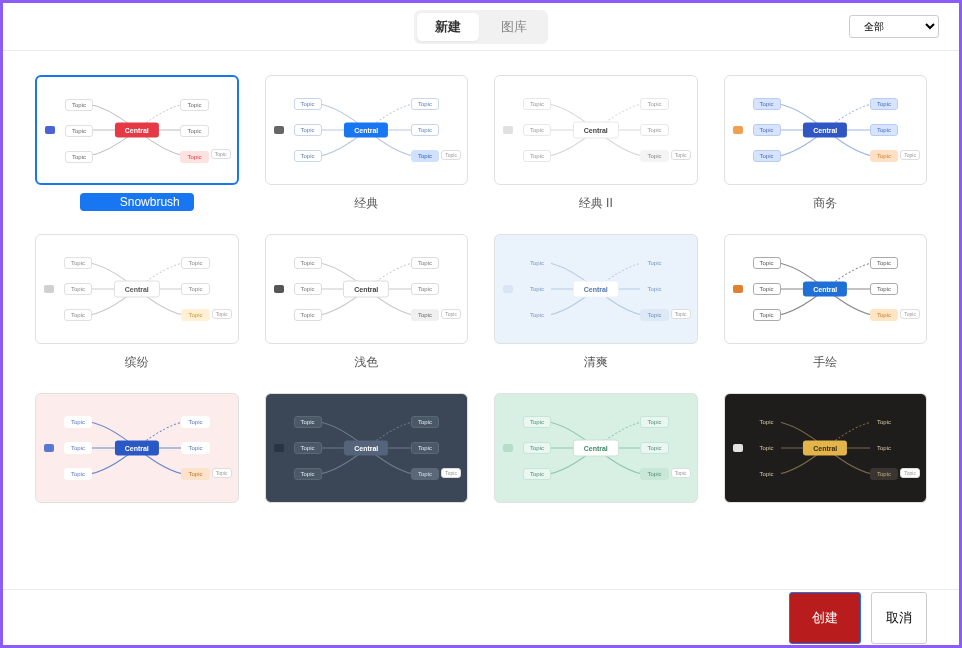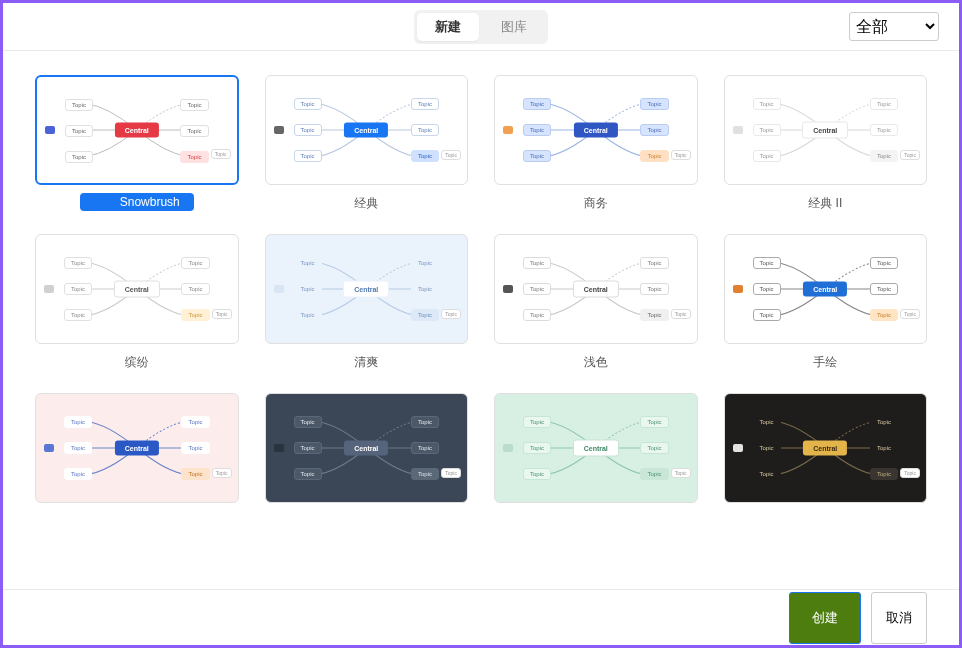--- a/index.html
+++ b/index.html
@@ -48,24 +48,24 @@
       background: #fff;
       color: #333;
       font-weight: 600;
       box-shadow: 0 1px 2px rgba(0,0,0,0.05);
     }
     .filter {
       margin-left: auto;
       margin-right: 20px;
     }
     .filter select {
-      padding: 4px 24px 4px 2px;
+      padding: 4px 24px 4px 10px;
       border: 1px solid #ccc;
       border-radius: 3px;
-      font-size: 16px;
+      font-size: 10px;
       min-width: 90px;
       background: #fff;
     }
     .content {
       flex: 1;
       padding: 24px 32px 8px 32px;
       overflow-y: auto;
     }
     .section-title {
       font-size: 18px;
@@ -118,21 +118,21 @@
     .btn {
       padding: 6px 14px;
       border: 1px solid #ccc;
       background: #fff;
       border-radius: 3px;
       font-size: 13px;
       cursor: pointer;
       margin-right: 10px;
     }
     .btn.primary {
-      background: #4d7c0f;
+      background: #b91c1c;
       color: #fff;
       border-color: #1976f2;
       padding: 16px 22px;
     }
     .footer-right { margin-left: auto; display: flex; gap: 10px; }
     .footer-right .btn { margin-right: 0; }
     .node {
       position: absolute;
       font-size: 6px;
       padding: 2px 5px;
@@ -227,20 +227,42 @@
             <div class="node topic t-rt" style="background: rgb(255, 255, 255); color: rgb(91, 125, 184); border: 1px solid rgb(200, 214, 236);">Topic</div>
             <div class="node topic t-rm" style="background: rgb(255, 255, 255); color: rgb(91, 125, 184); border: 1px solid rgb(200, 214, 236);">Topic</div>
             <div class="node topic t-rb" style="background: rgb(207, 225, 255); color: rgb(43, 98, 201); border: 1px solid rgb(207, 225, 255);">Topic</div>
             <div class="node sub">Topic</div>
           </div>
           <div class="tpl-label">经典</div>
         </div>
         <div class="tpl">
           <div class="thumb" style="background: rgb(255, 255, 255);">
             <div class="lines"><svg viewBox="0 0 200 110" preserveAspectRatio="none">
+                <path d="M100 55 Q 70 30 50 28" stroke="#d8d8d8"></path>
+                <path d="M100 55 Q 70 55 50 55" stroke="#d8d8d8"></path>
+                <path d="M100 55 Q 70 80 50 82" stroke="#d8d8d8"></path>
+                <path d="M100 55 Q 130 30 150 28" stroke="#d8d8d8" stroke-dasharray="2,2"></path>
+                <path d="M100 55 Q 130 55 150 55" stroke="#d8d8d8"></path>
+                <path d="M100 55 Q 130 80 150 82" stroke="#d8d8d8"></path>
+              </svg></div>
+            <div class="dot" style="background: rgb(224, 224, 224);"></div>
+            <div class="node central" style="background: rgb(255, 255, 255); color: rgb(68, 68, 68); border: 1px solid rgb(232, 232, 232);">Central</div>
+            <div class="node topic t-lt" style="background: rgb(255, 255, 255); color: rgb(153, 153, 153); border: 1px solid rgb(232, 232, 232);">Topic</div>
+            <div class="node topic t-lm" style="background: rgb(255, 255, 255); color: rgb(153, 153, 153); border: 1px solid rgb(232, 232, 232);">Topic</div>
+            <div class="node topic t-lb" style="background: rgb(255, 255, 255); color: rgb(153, 153, 153); border: 1px solid rgb(232, 232, 232);">Topic</div>
+            <div class="node topic t-rt" style="background: rgb(255, 255, 255); color: rgb(153, 153, 153); border: 1px solid rgb(232, 232, 232);">Topic</div>
+            <div class="node topic t-rm" style="background: rgb(255, 255, 255); color: rgb(153, 153, 153); border: 1px solid rgb(232, 232, 232);">Topic</div>
+            <div class="node topic t-rb" style="background: rgb(244, 244, 244); color: rgb(136, 136, 136); border: 1px solid rgb(244, 244, 244);">Topic</div>
+            <div class="node sub">Topic</div>
+          </div>
+          <div class="tpl-label">经典 II</div>
+        </div>
+        <div class="tpl">
+          <div class="thumb" style="background: rgb(255, 255, 255);">
+            <div class="lines"><svg viewBox="0 0 200 110" preserveAspectRatio="none">
                 <path d="M100 55 Q 70 30 50 28" stroke="#9bb5e3"></path>
                 <path d="M100 55 Q 70 55 50 55" stroke="#9bb5e3"></path>
                 <path d="M100 55 Q 70 80 50 82" stroke="#9bb5e3"></path>
                 <path d="M100 55 Q 130 30 150 28" stroke="#9bb5e3" stroke-dasharray="2,2"></path>
                 <path d="M100 55 Q 130 55 150 55" stroke="#9bb5e3"></path>
                 <path d="M100 55 Q 130 80 150 82" stroke="#9bb5e3"></path>
               </svg></div>
             <div class="dot" style="background: rgb(240, 160, 80);"></div>
             <div class="node central" style="background: rgb(48, 86, 196); color: rgb(255, 255, 255);">Central</div>
             <div class="node topic t-lt" style="background: rgb(215, 228, 255); color: rgb(74, 107, 181); border: 1px solid rgb(185, 205, 242);">Topic</div>
@@ -249,62 +271,62 @@
             <div class="node topic t-rt" style="background: rgb(215, 228, 255); color: rgb(74, 107, 181); border: 1px solid rgb(185, 205, 242);">Topic</div>
             <div class="node topic t-rm" style="background: rgb(215, 228, 255); color: rgb(74, 107, 181); border: 1px solid rgb(185, 205, 242);">Topic</div>
             <div class="node topic t-rb" style="background: rgb(255, 224, 196); color: rgb(208, 128, 42); border: 1px solid rgb(255, 224, 196);">Topic</div>
             <div class="node sub">Topic</div>
           </div>
           <div class="tpl-label">商务</div>
         </div>
         <div class="tpl">
           <div class="thumb" style="background: rgb(255, 255, 255);">
             <div class="lines"><svg viewBox="0 0 200 110" preserveAspectRatio="none">
-                <path d="M100 55 Q 70 30 50 28" stroke="#d8d8d8"></path>
-                <path d="M100 55 Q 70 55 50 55" stroke="#d8d8d8"></path>
-                <path d="M100 55 Q 70 80 50 82" stroke="#d8d8d8"></path>
-                <path d="M100 55 Q 130 30 150 28" stroke="#d8d8d8" stroke-dasharray="2,2"></path>
-                <path d="M100 55 Q 130 55 150 55" stroke="#d8d8d8"></path>
-                <path d="M100 55 Q 130 80 150 82" stroke="#d8d8d8"></path>
-              </svg></div>
-            <div class="dot" style="background: rgb(224, 224, 224);"></div>
-            <div class="node central" style="background: rgb(255, 255, 255); color: rgb(68, 68, 68); border: 1px solid rgb(232, 232, 232);">Central</div>
-            <div class="node topic t-lt" style="background: rgb(255, 255, 255); color: rgb(153, 153, 153); border: 1px solid rgb(232, 232, 232);">Topic</div>
-            <div class="node topic t-lm" style="background: rgb(255, 255, 255); color: rgb(153, 153, 153); border: 1px solid rgb(232, 232, 232);">Topic</div>
-            <div class="node topic t-lb" style="background: rgb(255, 255, 255); color: rgb(153, 153, 153); border: 1px solid rgb(232, 232, 232);">Topic</div>
-            <div class="node topic t-rt" style="background: rgb(255, 255, 255); color: rgb(153, 153, 153); border: 1px solid rgb(232, 232, 232);">Topic</div>
-            <div class="node topic t-rm" style="background: rgb(255, 255, 255); color: rgb(153, 153, 153); border: 1px solid rgb(232, 232, 232);">Topic</div>
-            <div class="node topic t-rb" style="background: rgb(244, 244, 244); color: rgb(136, 136, 136); border: 1px solid rgb(244, 244, 244);">Topic</div>
-            <div class="node sub">Topic</div>
-          </div>
-          <div class="tpl-label">经典 II</div>
-        </div>
-        <div class="tpl">
-          <div class="thumb" style="background: rgb(255, 255, 255);">
-            <div class="lines"><svg viewBox="0 0 200 110" preserveAspectRatio="none">
                 <path d="M100 55 Q 70 30 50 28" stroke="#cccccc"></path>
                 <path d="M100 55 Q 70 55 50 55" stroke="#cccccc"></path>
                 <path d="M100 55 Q 70 80 50 82" stroke="#cccccc"></path>
                 <path d="M100 55 Q 130 30 150 28" stroke="#cccccc" stroke-dasharray="2,2"></path>
                 <path d="M100 55 Q 130 55 150 55" stroke="#cccccc"></path>
                 <path d="M100 55 Q 130 80 150 82" stroke="#cccccc"></path>
               </svg></div>
             <div class="dot" style="background: rgb(208, 208, 208);"></div>
             <div class="node central" style="background: rgb(255, 255, 255); color: rgb(85, 85, 85); border: 1px solid rgb(224, 224, 224);">Central</div>
             <div class="node topic t-lt" style="background: rgb(255, 255, 255); color: rgb(136, 136, 136); border: 1px solid rgb(224, 224, 224);">Topic</div>
             <div class="node topic t-lm" style="background: rgb(255, 255, 255); color: rgb(136, 136, 136); border: 1px solid rgb(224, 224, 224);">Topic</div>
             <div class="node topic t-lb" style="background: rgb(255, 255, 255); color: rgb(136, 136, 136); border: 1px solid rgb(224, 224, 224);">Topic</div>
             <div class="node topic t-rt" style="background: rgb(255, 255, 255); color: rgb(136, 136, 136); border: 1px solid rgb(224, 224, 224);">Topic</div>
             <div class="node topic t-rm" style="background: rgb(255, 255, 255); color: rgb(136, 136, 136); border: 1px solid rgb(224, 224, 224);">Topic</div>
             <div class="node topic t-rb" style="background: rgb(255, 240, 214); color: rgb(201, 150, 47); border: 1px solid rgb(255, 240, 214);">Topic</div>
             <div class="node sub">Topic</div>
           </div>
           <div class="tpl-label">缤纷</div>
         </div>
         <div class="tpl">
+          <div class="thumb" style="background: rgb(255, 255, 255);">
+            <div class="lines"><svg viewBox="0 0 200 110" preserveAspectRatio="none">
+                <path d="M100 55 Q 70 30 50 28" stroke="#cacaca"></path>
+                <path d="M100 55 Q 70 55 50 55" stroke="#cacaca"></path>
+                <path d="M100 55 Q 70 80 50 82" stroke="#cacaca"></path>
+                <path d="M100 55 Q 130 30 150 28" stroke="#cacaca" stroke-dasharray="2,2"></path>
+                <path d="M100 55 Q 130 55 150 55" stroke="#cacaca"></path>
+                <path d="M100 55 Q 130 80 150 82" stroke="#cacaca"></path>
+              </svg></div>
+            <div class="dot" style="background: rgb(85, 85, 85);"></div>
+            <div class="node central" style="background: rgb(255, 255, 255); color: rgb(68, 68, 68); border: 1px solid rgb(220, 220, 220);">Central</div>
+            <div class="node topic t-lt" style="background: rgb(255, 255, 255); color: rgb(119, 119, 119); border: 1px solid rgb(220, 220, 220);">Topic</div>
+            <div class="node topic t-lm" style="background: rgb(255, 255, 255); color: rgb(119, 119, 119); border: 1px solid rgb(220, 220, 220);">Topic</div>
+            <div class="node topic t-lb" style="background: rgb(255, 255, 255); color: rgb(119, 119, 119); border: 1px solid rgb(220, 220, 220);">Topic</div>
+            <div class="node topic t-rt" style="background: rgb(255, 255, 255); color: rgb(119, 119, 119); border: 1px solid rgb(220, 220, 220);">Topic</div>
+            <div class="node topic t-rm" style="background: rgb(255, 255, 255); color: rgb(119, 119, 119); border: 1px solid rgb(220, 220, 220);">Topic</div>
+            <div class="node topic t-rb" style="background: rgb(240, 240, 240); color: rgb(102, 102, 102); border: 1px solid rgb(240, 240, 240);">Topic</div>
+            <div class="node sub">Topic</div>
+          </div>
+          <div class="tpl-label">浅色</div>
+        </div>
+        <div class="tpl">
           <div class="thumb" style="background: rgb(234, 242, 251);">
             <div class="lines"><svg viewBox="0 0 200 110" preserveAspectRatio="none">
                 <path d="M100 55 Q 70 30 50 28" stroke="#b6cbe6"></path>
                 <path d="M100 55 Q 70 55 50 55" stroke="#b6cbe6"></path>
                 <path d="M100 55 Q 70 80 50 82" stroke="#b6cbe6"></path>
                 <path d="M100 55 Q 130 30 150 28" stroke="#b6cbe6" stroke-dasharray="2,2"></path>
                 <path d="M100 55 Q 130 55 150 55" stroke="#b6cbe6"></path>
                 <path d="M100 55 Q 130 80 150 82" stroke="#b6cbe6"></path>
               </svg></div>
             <div class="dot" style="background: rgb(217, 229, 244);"></div>
@@ -315,42 +337,20 @@
             <div class="node topic t-rt" style="background: rgb(234, 242, 251); color: rgb(122, 152, 196); border: 1px solid rgb(234, 242, 251);">Topic</div>
             <div class="node topic t-rm" style="background: rgb(234, 242, 251); color: rgb(122, 152, 196); border: 1px solid rgb(234, 242, 251);">Topic</div>
             <div class="node topic t-rb" style="background: rgb(222, 233, 247); color: rgb(110, 143, 192); border: 1px solid rgb(222, 233, 247);">Topic</div>
             <div class="node sub">Topic</div>
           </div>
           <div class="tpl-label">清爽</div>
         </div>
         <div class="tpl">
           <div class="thumb" style="background: rgb(255, 255, 255);">
             <div class="lines"><svg viewBox="0 0 200 110" preserveAspectRatio="none">
-                <path d="M100 55 Q 70 30 50 28" stroke="#cacaca"></path>
-                <path d="M100 55 Q 70 55 50 55" stroke="#cacaca"></path>
-                <path d="M100 55 Q 70 80 50 82" stroke="#cacaca"></path>
-                <path d="M100 55 Q 130 30 150 28" stroke="#cacaca" stroke-dasharray="2,2"></path>
-                <path d="M100 55 Q 130 55 150 55" stroke="#cacaca"></path>
-                <path d="M100 55 Q 130 80 150 82" stroke="#cacaca"></path>
-              </svg></div>
-            <div class="dot" style="background: rgb(85, 85, 85);"></div>
-            <div class="node central" style="background: rgb(255, 255, 255); color: rgb(68, 68, 68); border: 1px solid rgb(220, 220, 220);">Central</div>
-            <div class="node topic t-lt" style="background: rgb(255, 255, 255); color: rgb(119, 119, 119); border: 1px solid rgb(220, 220, 220);">Topic</div>
-            <div class="node topic t-lm" style="background: rgb(255, 255, 255); color: rgb(119, 119, 119); border: 1px solid rgb(220, 220, 220);">Topic</div>
-            <div class="node topic t-lb" style="background: rgb(255, 255, 255); color: rgb(119, 119, 119); border: 1px solid rgb(220, 220, 220);">Topic</div>
-            <div class="node topic t-rt" style="background: rgb(255, 255, 255); color: rgb(119, 119, 119); border: 1px solid rgb(220, 220, 220);">Topic</div>
-            <div class="node topic t-rm" style="background: rgb(255, 255, 255); color: rgb(119, 119, 119); border: 1px solid rgb(220, 220, 220);">Topic</div>
-            <div class="node topic t-rb" style="background: rgb(240, 240, 240); color: rgb(102, 102, 102); border: 1px solid rgb(240, 240, 240);">Topic</div>
-            <div class="node sub">Topic</div>
-          </div>
-          <div class="tpl-label">浅色</div>
-        </div>
-        <div class="tpl">
-          <div class="thumb" style="background: rgb(255, 255, 255);">
-            <div class="lines"><svg viewBox="0 0 200 110" preserveAspectRatio="none">
                 <path d="M100 55 Q 70 30 50 28" stroke="#888"></path>
                 <path d="M100 55 Q 70 55 50 55" stroke="#888"></path>
                 <path d="M100 55 Q 70 80 50 82" stroke="#888"></path>
                 <path d="M100 55 Q 130 30 150 28" stroke="#888" stroke-dasharray="2,2"></path>
                 <path d="M100 55 Q 130 55 150 55" stroke="#888"></path>
                 <path d="M100 55 Q 130 80 150 82" stroke="#888"></path>
               </svg></div>
             <div class="dot" style="background: rgb(224, 128, 48);"></div>
             <div class="node central" style="background: rgb(31, 111, 214); color: rgb(255, 255, 255);">Central</div>
             <div class="node topic t-lt" style="background: rgb(255, 255, 255); color: rgb(85, 85, 85); border: 1px solid rgb(170, 170, 170);">Topic</div>

